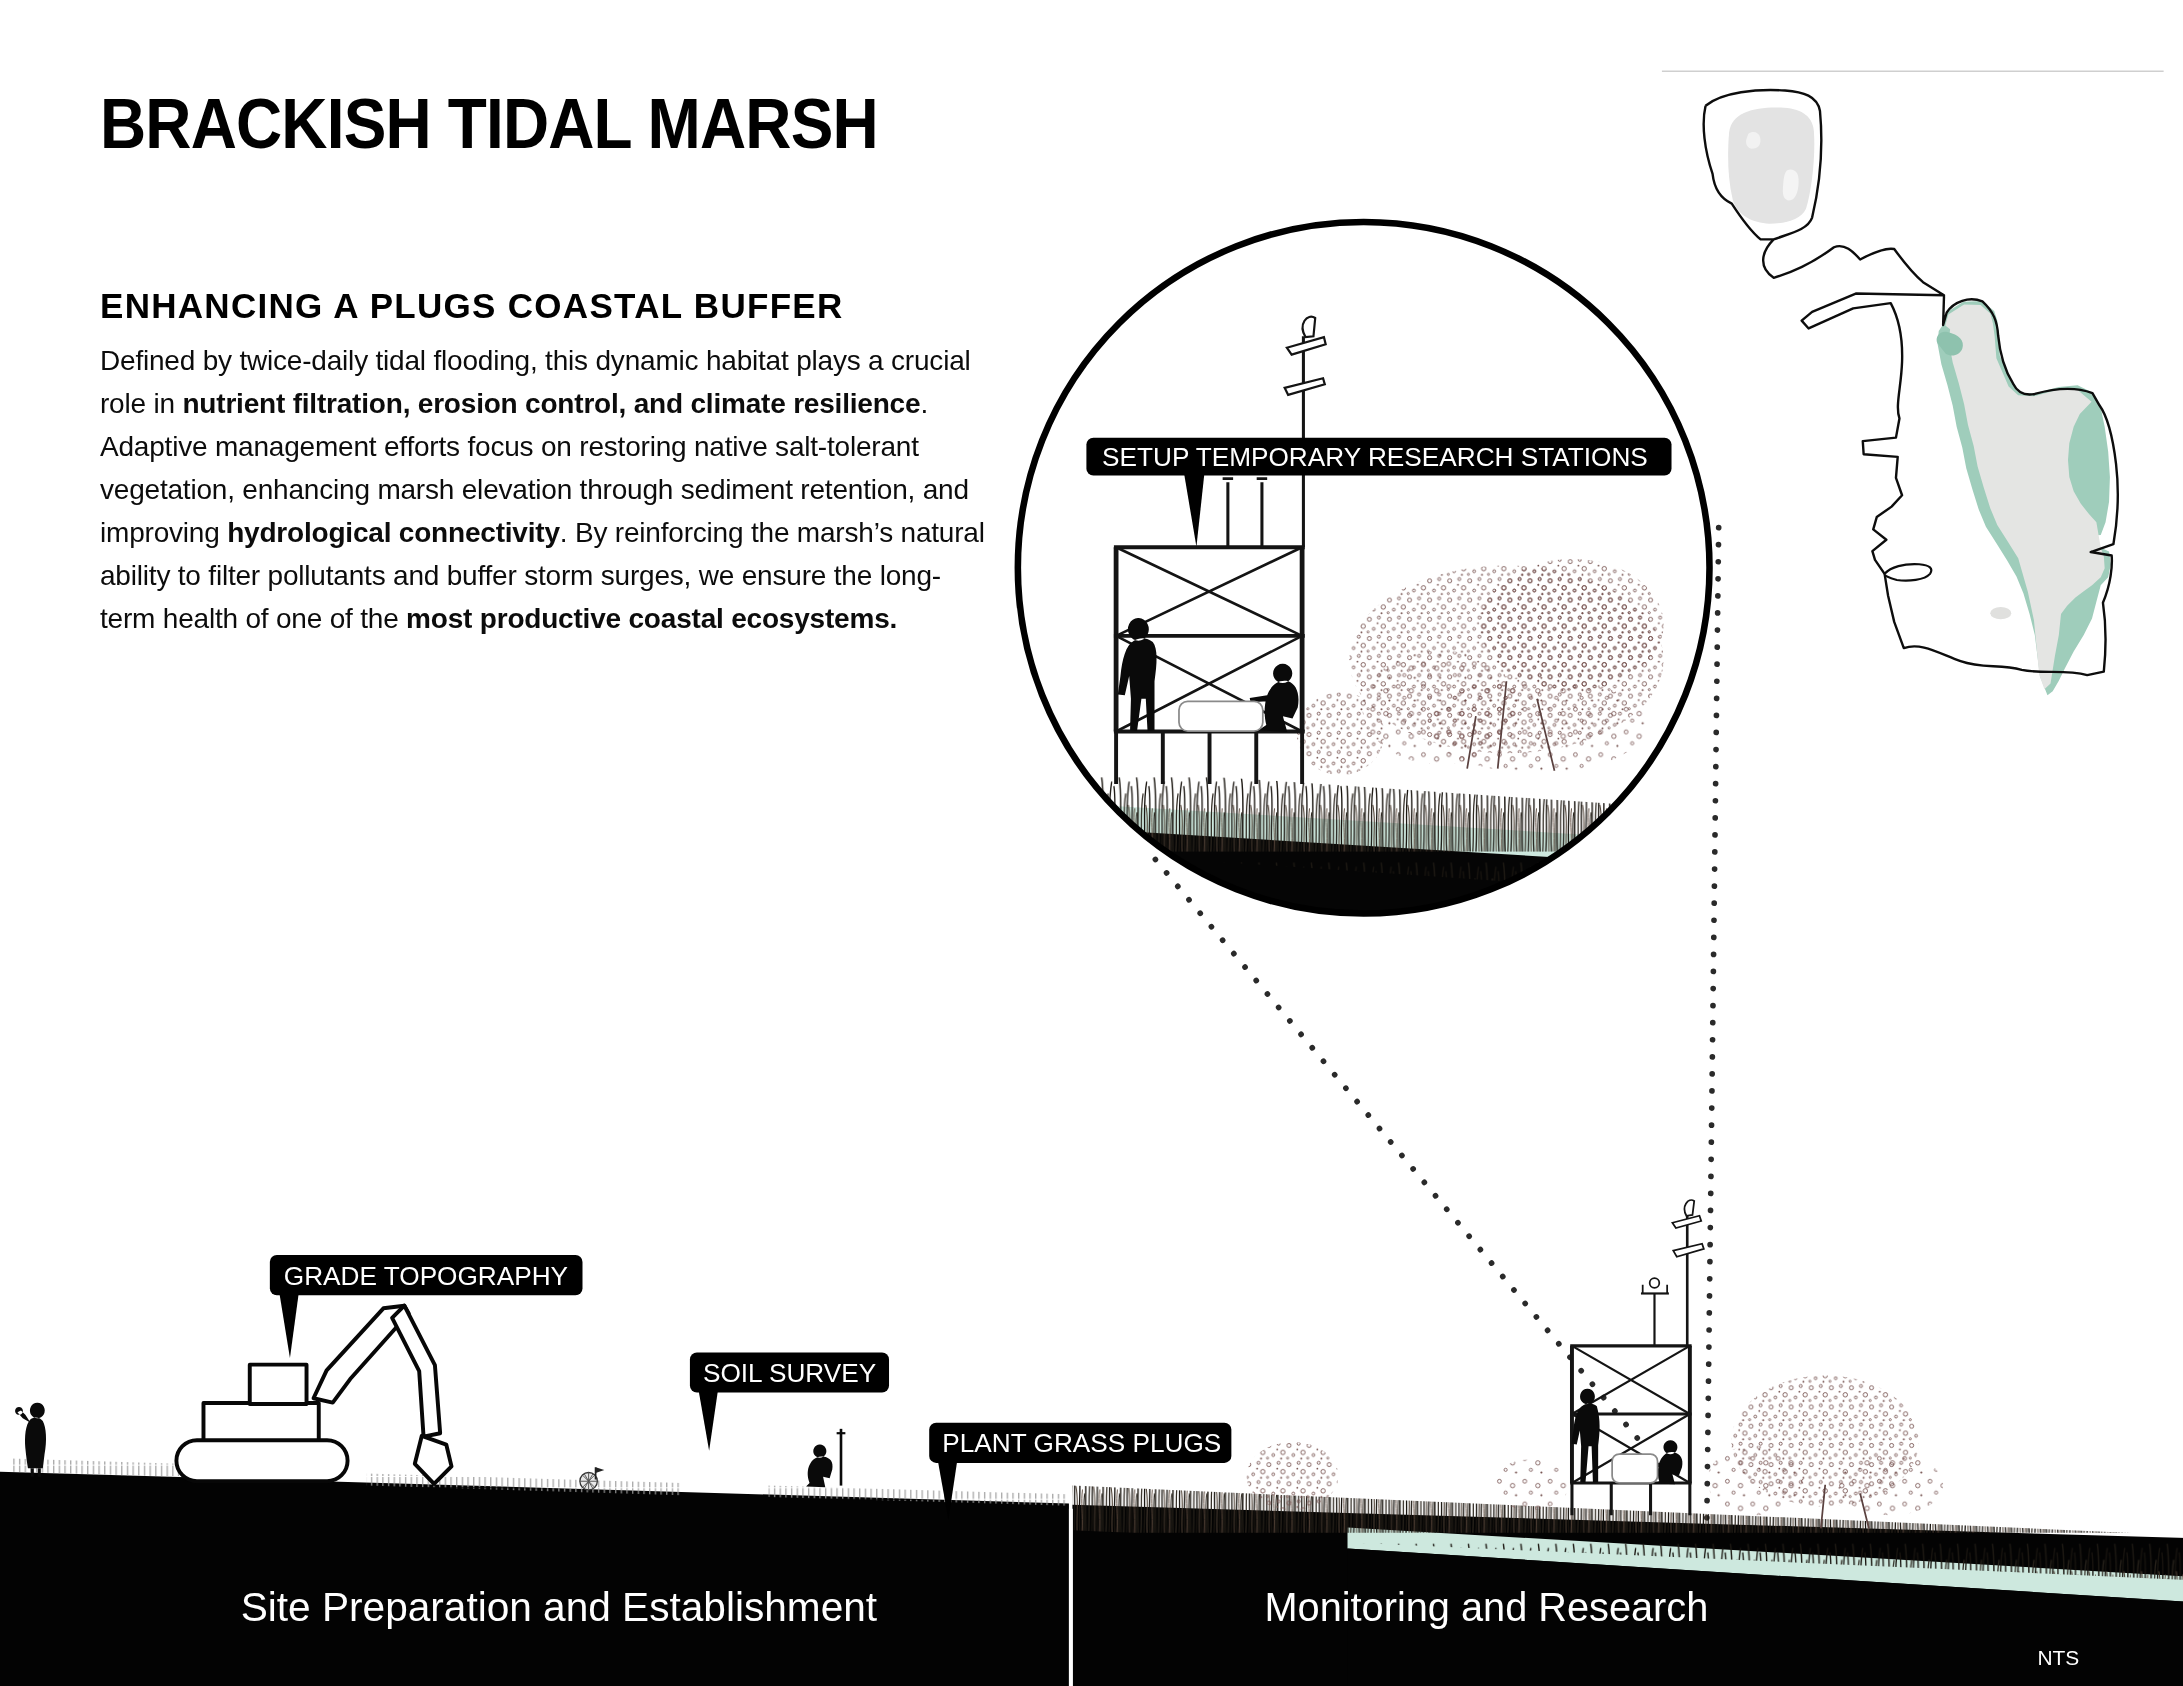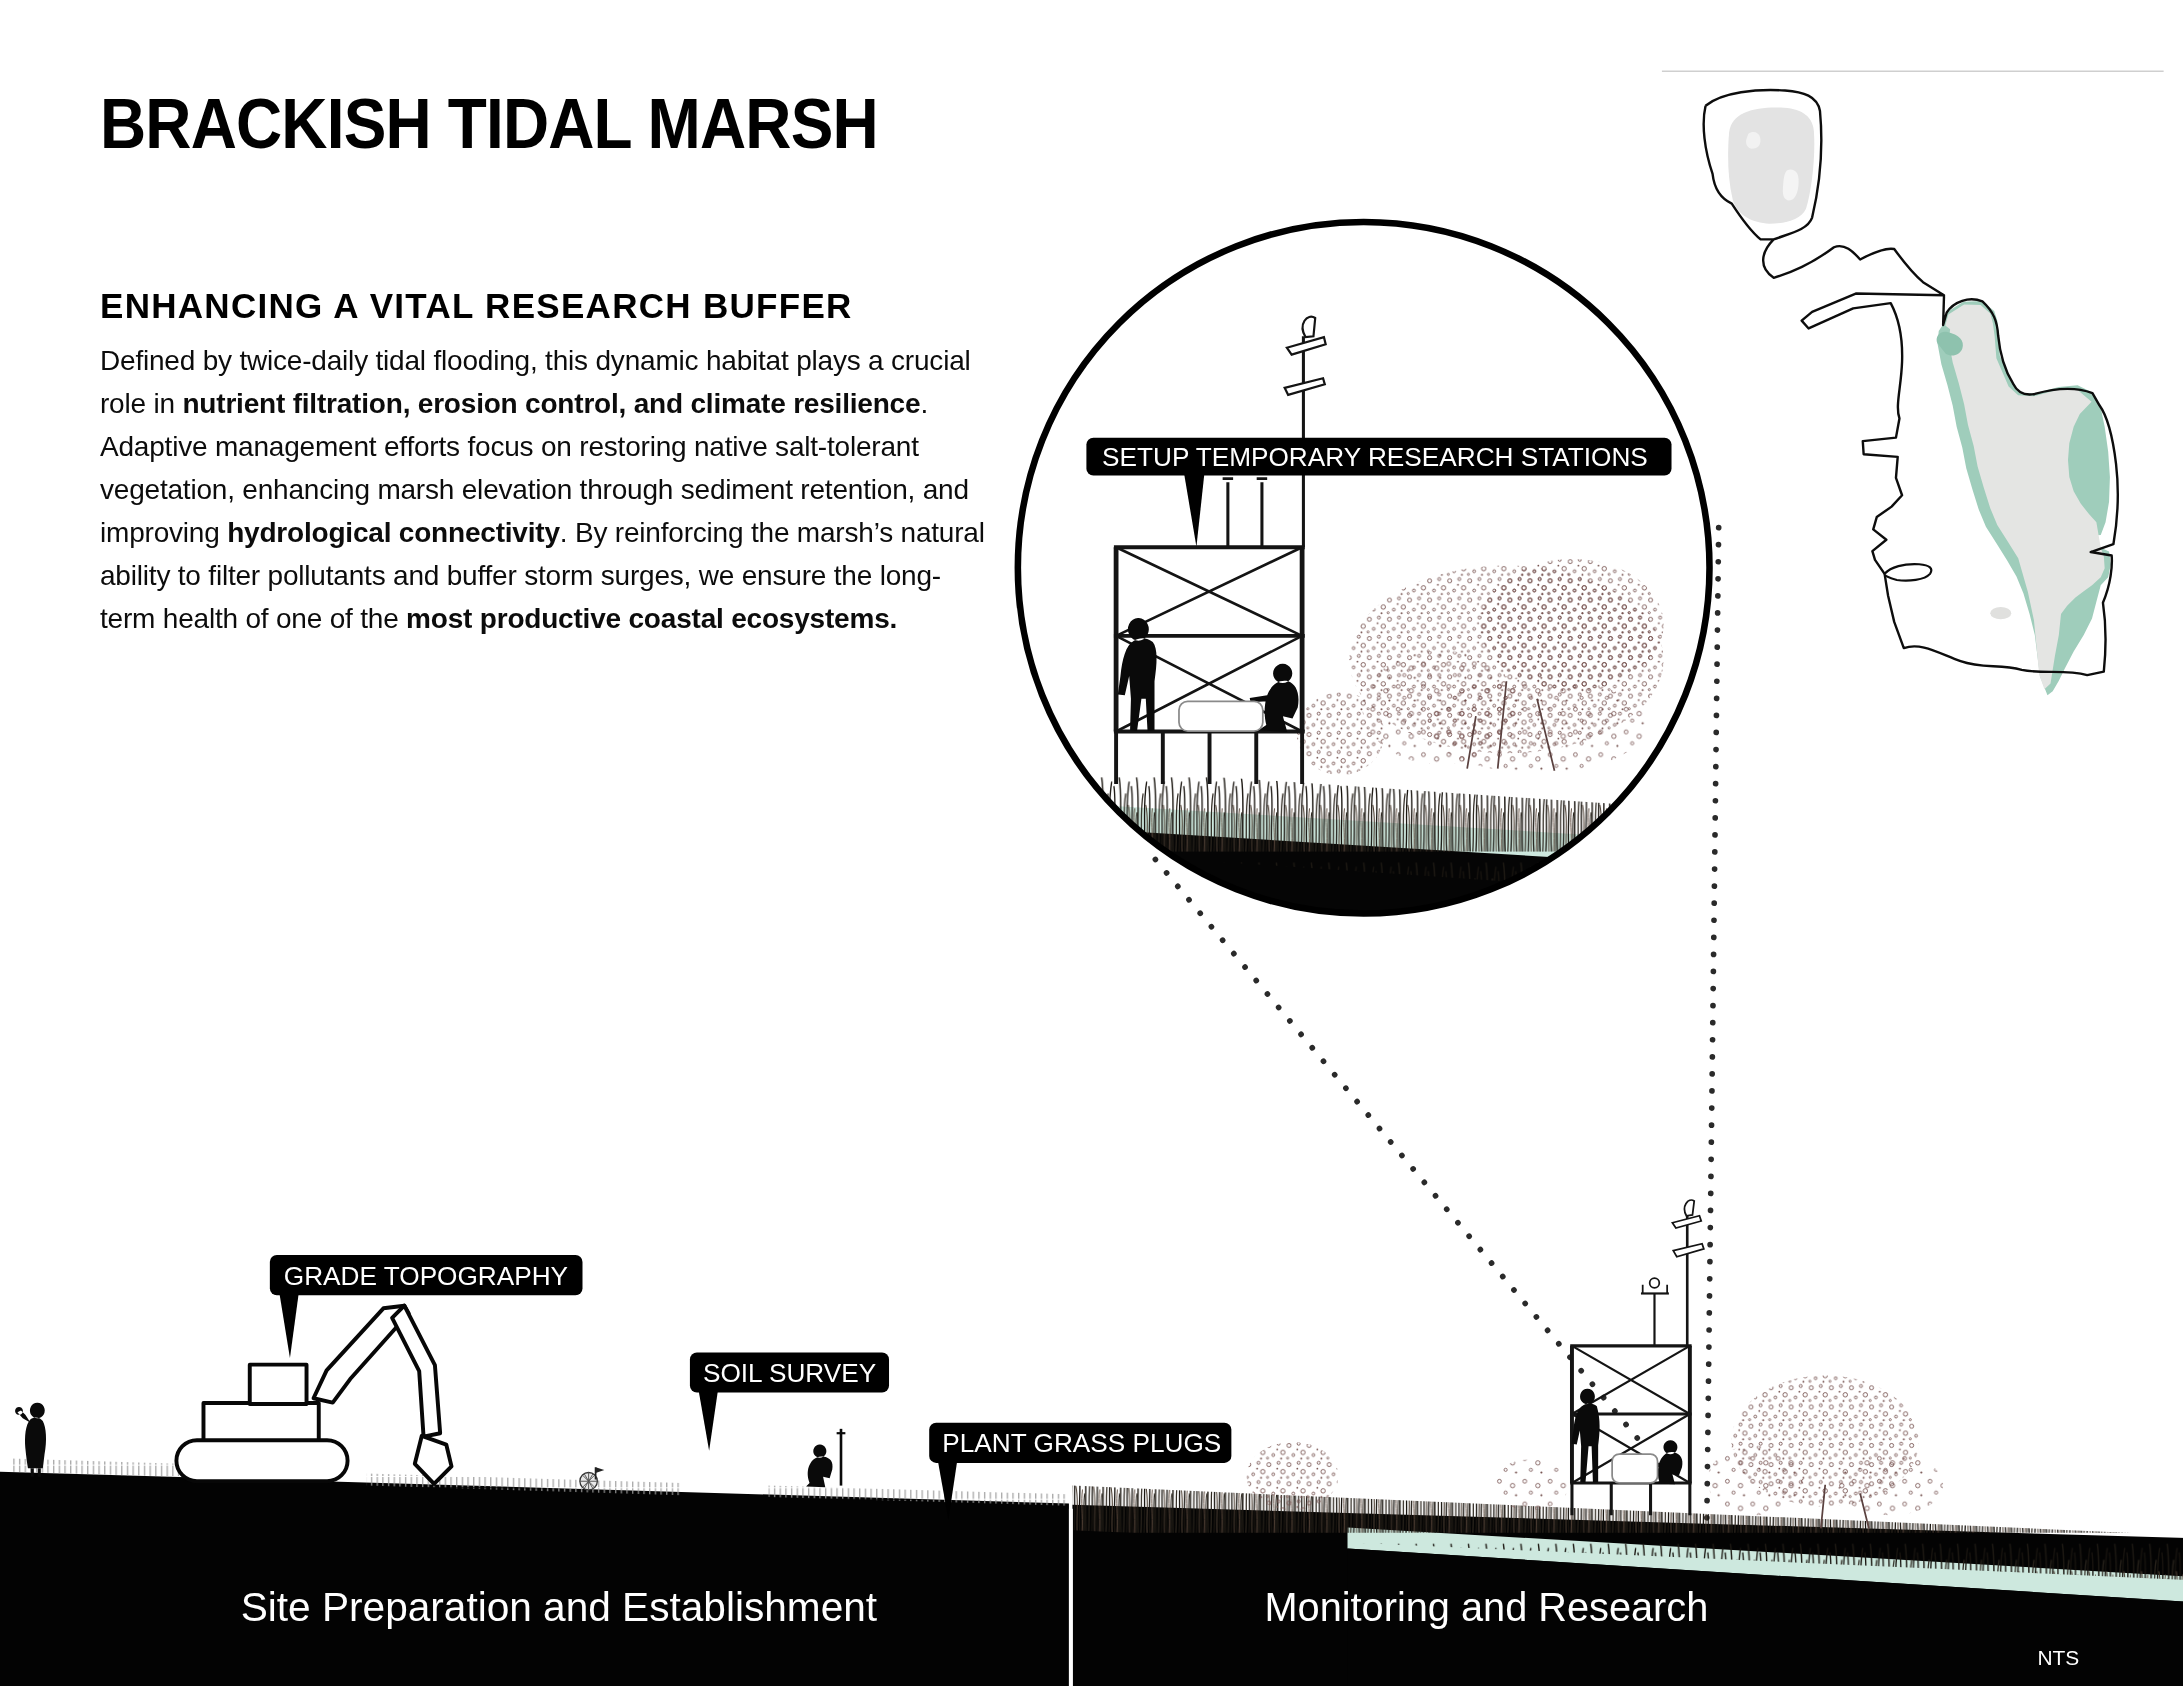--- a/index.html
+++ b/index.html
@@ -3,21 +3,21 @@
 html,body{margin:0;padding:0}
 body{width:3457px;height:1687px;font-family:"Liberation Sans",sans-serif;background:#fff}
 #page{position:relative;width:3457px;height:1687px;overflow:hidden;background:#fff}
 .abs{position:absolute}
 </style></head>
 <body>
 <div id="page">
 
 <div class="abs" style="left:100px;top:88px;font-size:71px;font-weight:bold;letter-spacing:-0.9px;line-height:1;color:#000;white-space:nowrap;transform:scaleX(0.9);transform-origin:0 0">BRACKISH TIDAL MARSH</div>
 
-<div class="abs" style="left:100px;top:288px;font-size:35px;font-weight:bold;letter-spacing:1.3px;line-height:1;color:#000;white-space:nowrap">ENHANCING A VITAL RESEARCH BUFFER</div>
+<div class="abs" style="left:100px;top:288px;font-size:35px;font-weight:bold;letter-spacing:1.3px;line-height:1;color:#000;white-space:nowrap">ENHANCING A PLUGS COASTAL BUFFER</div>
 
 <div class="abs" style="left:100px;top:339px;font-size:28px;letter-spacing:-0.2px;line-height:43px;color:#0c0c0c;white-space:nowrap">Defined by twice-daily tidal flooding, this dynamic habitat plays a crucial<br>role in <b>nutrient filtration, erosion control, and climate resilience</b>.<br>Adaptive management efforts focus on restoring native salt-tolerant<br>vegetation, enhancing marsh elevation through sediment retention, and<br>improving <b>hydrological connectivity</b>. By reinforcing the marsh’s natural<br>ability to filter pollutants and buffer storm surges, we ensure the long-<br>term health of one of the <b>most productive coastal ecosystems.</b></div>
 
 <svg class="abs" style="left:0;top:0" width="3457" height="1687" viewBox="0 0 7917 3863">
 <defs>
 <clipPath id="circ">
           <circle cx="3123" cy="1300" r="792"></circle>
         </clipPath>
 </defs>
 <defs>

